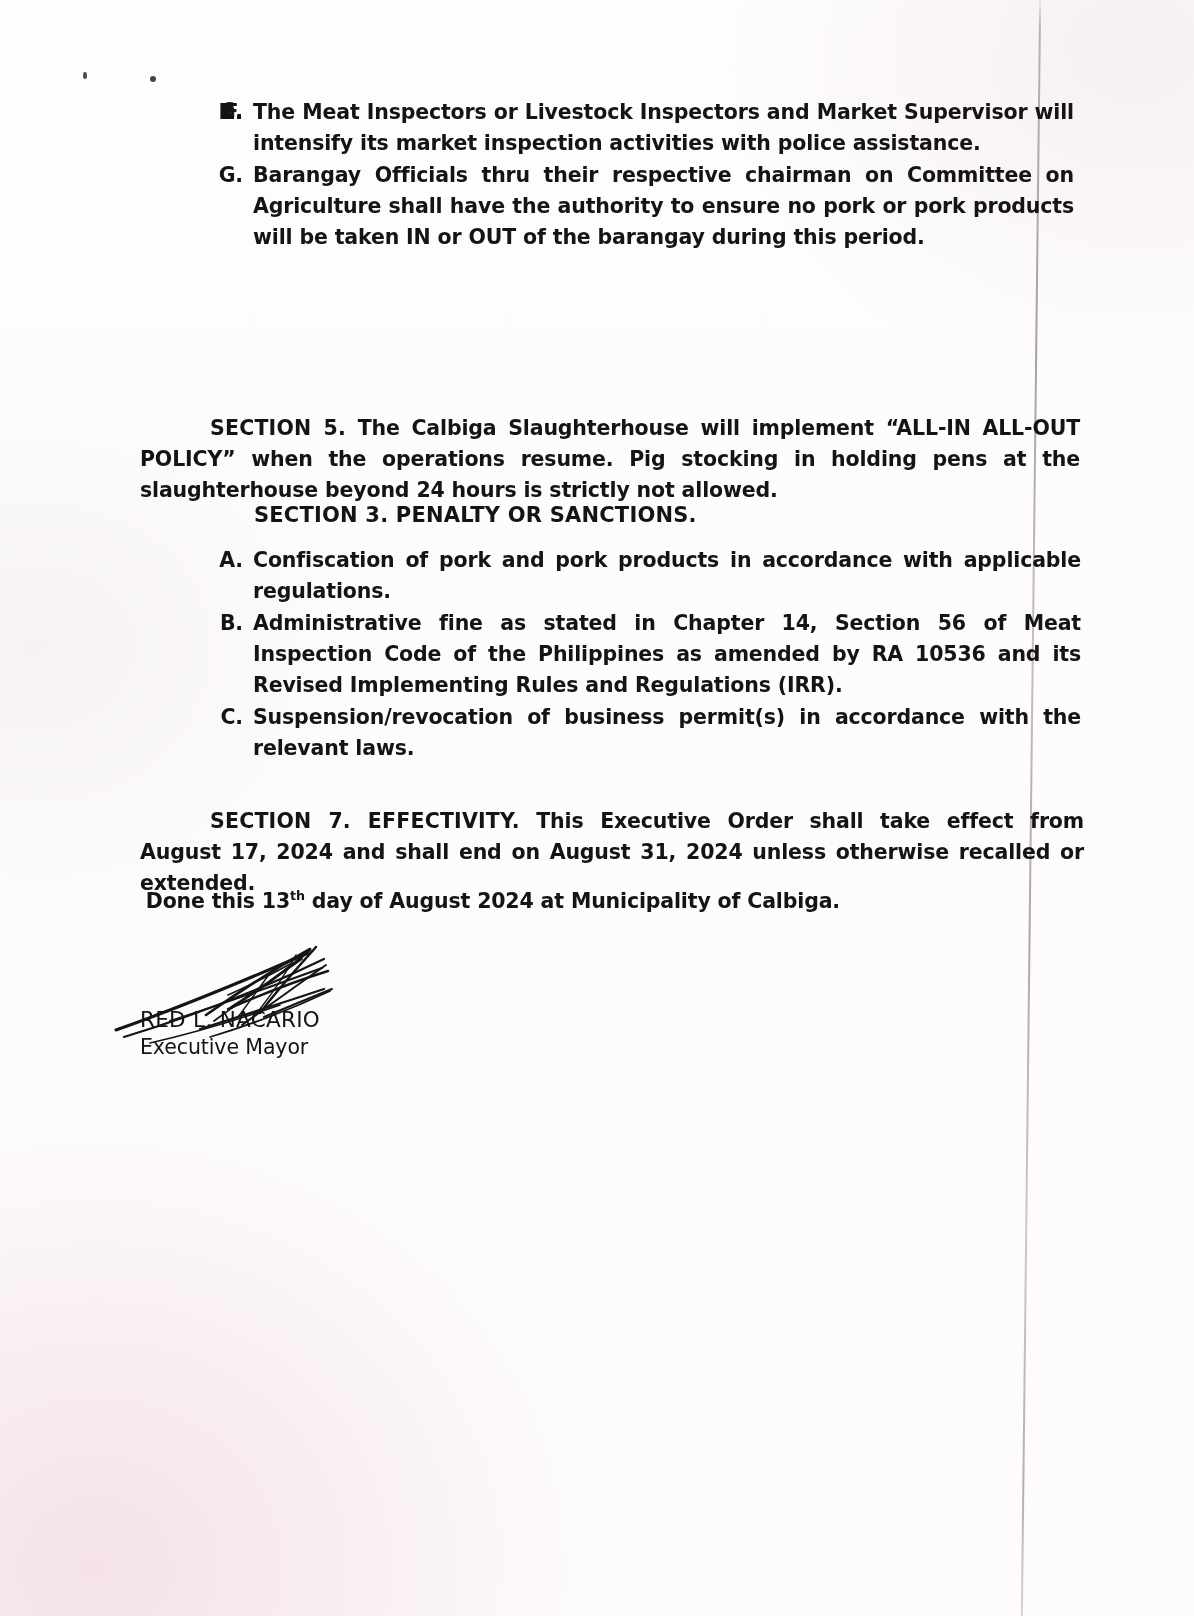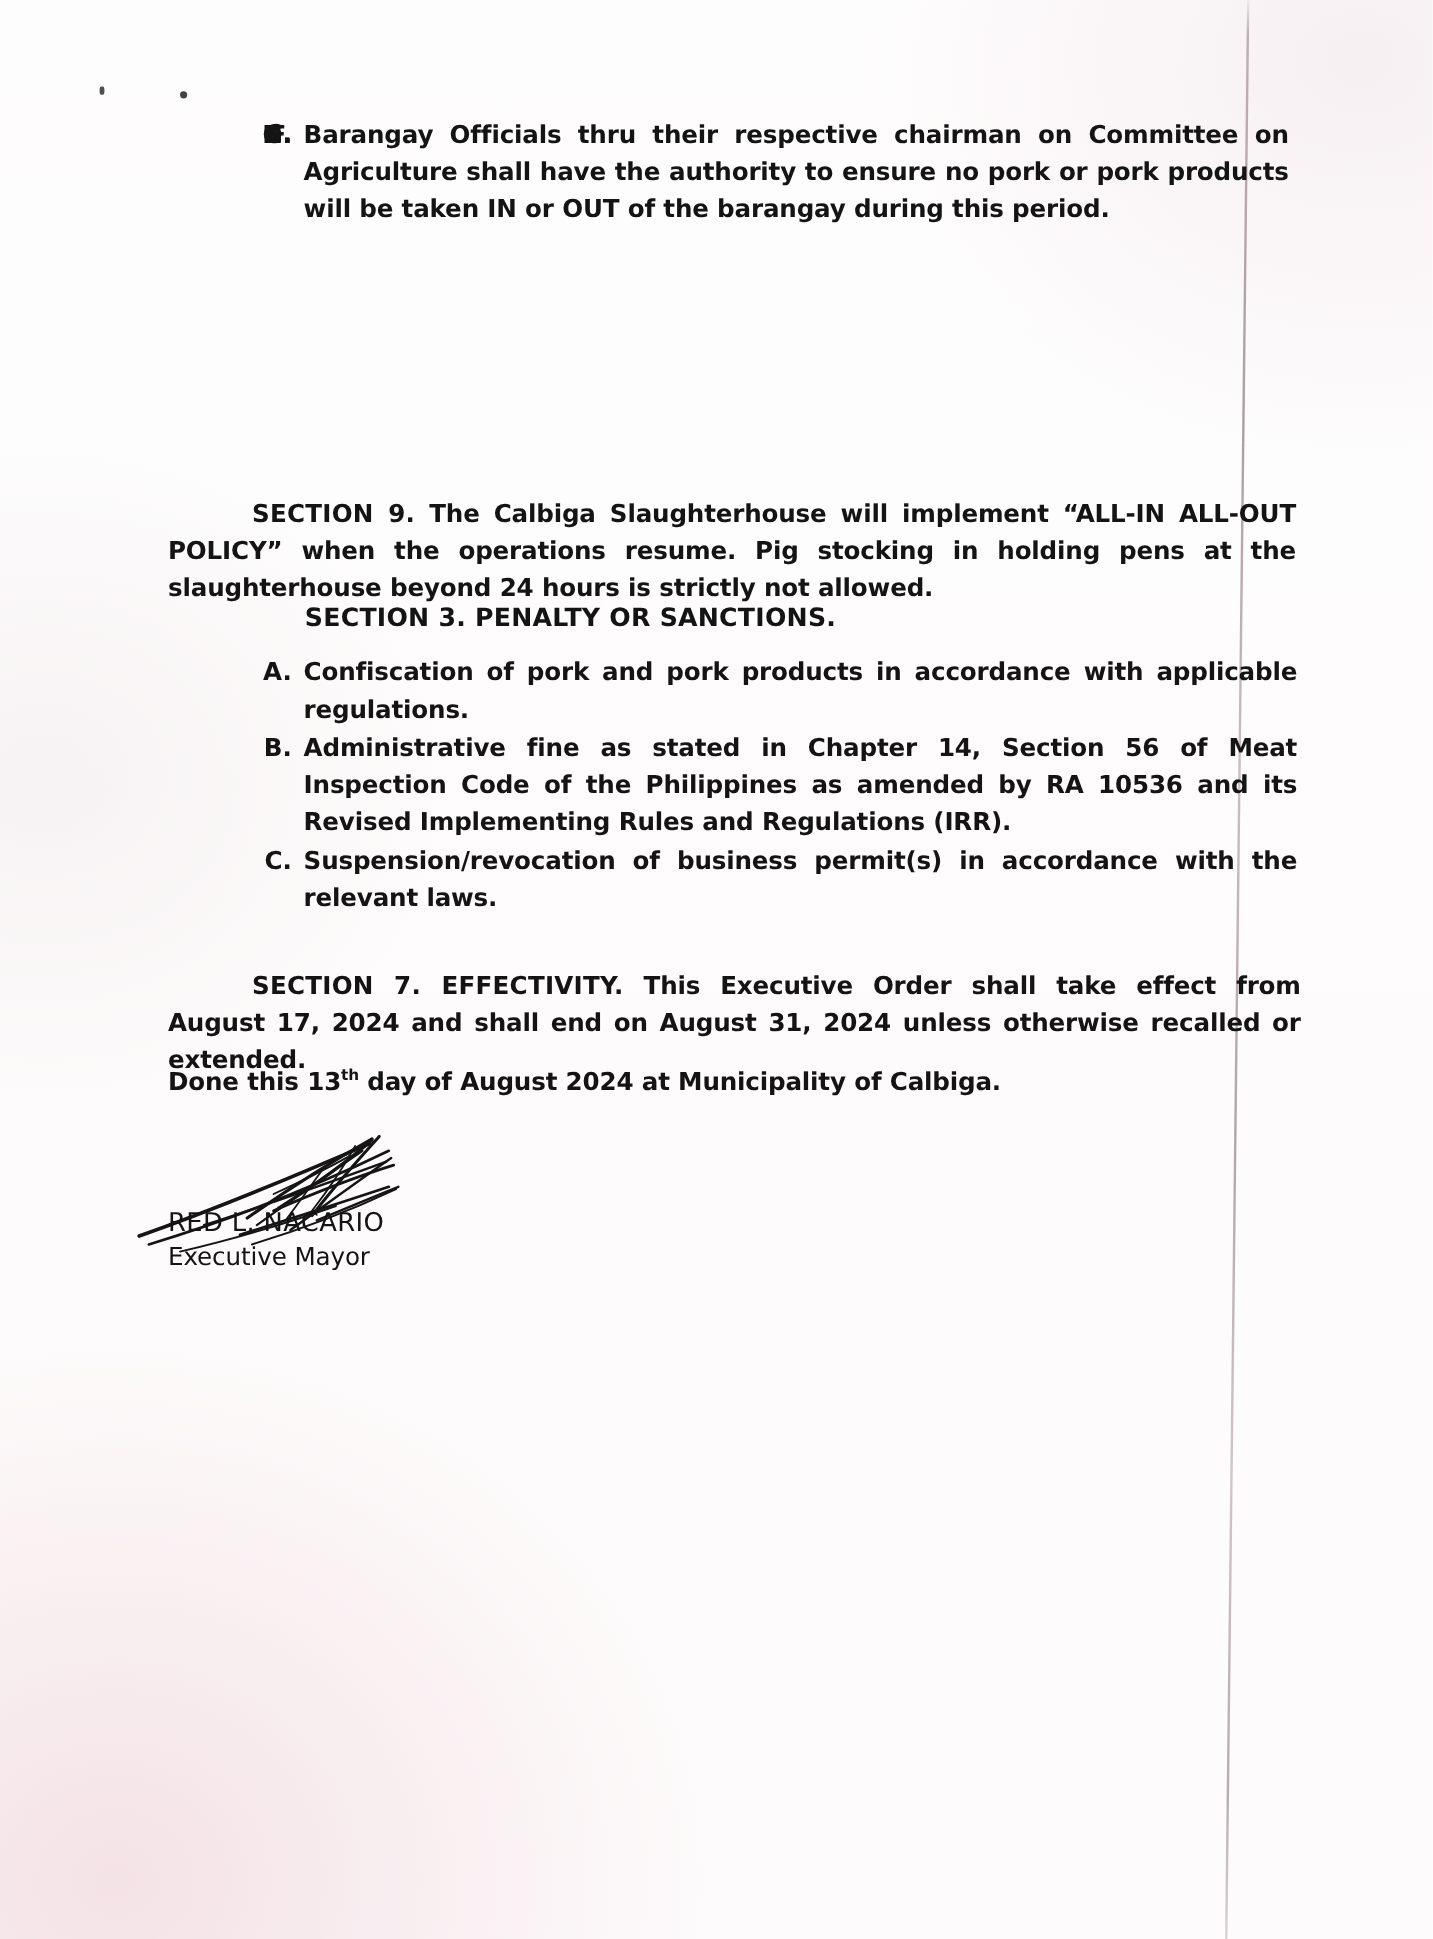--- a/index.html
+++ b/index.html
@@ -98,21 +98,21 @@
     line-height: 31px;
     text-align: justify;
     font-weight: 600;
     letter-spacing: -0.15px;
   }
   .para .lead-indent { display: inline-block; width: 70px; }
   .para b { font-weight: 800; letter-spacing: 0.2px; }
 
   .p-section2 { left: 140px; top: 392px; width: 940px; }
   .p-section4 { left: 140px; top: 785px; width: 944px; }
-  .p-done     { left: 140px; top: 865px; width: 700px; text-align: left; }
+  .p-done     { left: 140px; top: 865px; width: 700px; text-align: right; }
 
   .heading-section3 {
     position: absolute;
     left: 214px;
     top: 503px;
     font-size: 21px;
     font-weight: 800;
     letter-spacing: 0.2px;
     white-space: nowrap;
     margin-left: 40px;
@@ -165,29 +165,30 @@
         <span class="marker">C.</span>
       </li>
       <li>
         <span class="marker">D.</span>
       </li>
       <li>
         <span class="marker">E.</span>
       </li>
       <li>
         <span class="marker">F.</span>
+        <span>The Meat Inspectors or Livestock Inspectors and Market Supervisor will intensify its market inspection activities with police assistance.</span>
       </li>
       <li>
         <span class="marker">G.</span>
         <span>Barangay Officials thru their respective chairman on Committee on Agriculture shall have the authority to ensure no pork or pork products will be taken IN or OUT of the barangay during this period.</span>
       </li>
     </ol>
 
     <p class="para p-section2">
-      <span class="lead-indent"></span><b>SECTION 9.</b><span> The Calbiga Slaughterhouse will implement “ALL-IN ALL-OUT POLICY” when the operations resume. Pig stocking in holding pens at the slaughterhouse beyond 24 hours is strictly not allowed.</span>
+      <span class="lead-indent"></span><b>SECTION 5.</b><span> The Calbiga Slaughterhouse will implement “ALL-IN ALL-OUT POLICY” when the operations resume. Pig stocking in holding pens at the slaughterhouse beyond 24 hours is strictly not allowed.</span>
     </p>
 
     <div class="heading-section3">SECTION 3. PENALTY OR SANCTIONS.</div>
 
     <ol class="alpha-list block-a-c">
       <li>
         <span class="marker">A.</span>
         <span>Confiscation of pork and pork products in accordance with applicable regulations.</span>
       </li>
       <li>

